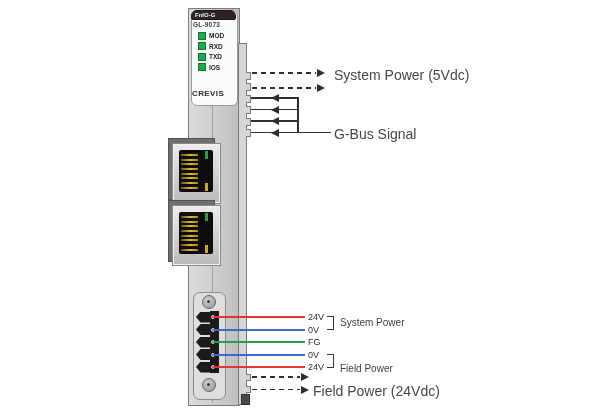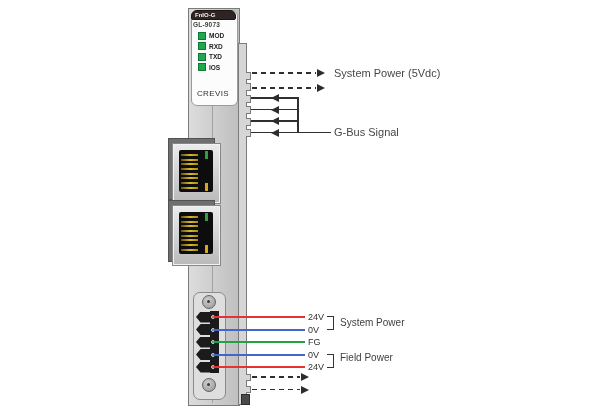--- a/index.html
+++ b/index.html
@@ -19,21 +19,21 @@
   
   .panel{left:191px;top:10px;width:45px;height:94px;background:#fcfcfc;
          border:1px solid #9a9a9a;border-radius:6px;}
   .panel-header{left:191px;top:10px;width:45px;height:10px;background:#2d2423;
          border:1px solid #1c1413;border-radius:6px 6px 2px 2px;box-sizing:border-box;
          color:#f3f3f3;font-size:6px;font-weight:bold;line-height:9px;padding-left:3px;}
   .model{left:193px;top:21px;font-size:6.5px;font-weight:bold;color:#3c3c3c;letter-spacing:0.2px;}
   .led-row{left:198px;height:7px;display:flex;align-items:center;gap:3px;}
   .led{width:6px;height:6px;border:1px solid #0d7a33;}
   .led-label{font-size:6.5px;font-weight:bold;color:#1c1c1c;}
-  .brand{left:192px;top:89px;width:42px;text-align:center;font-size:8px;font-weight:normal;
+  .brand{left:192px;top:89px;width:42px;text-align:left;font-size:8px;font-weight:bold;
          color:#2e2e2e;letter-spacing:0.4px;}
 
   
   .rj-backing{left:168px;width:45px;height:60px;background:#6f6f6f;border:1px solid #525252;}
   .rj-jack{left:172px;width:47px;height:59px;background:linear-gradient(180deg,#ececec,#b9b9b9);
            border:1px solid #878787;box-shadow:inset 0 0 0 1px #f2f2f2;}
   .rj-socket{left:179px;width:34px;height:42px;background:#0d0d0d;border-radius:2px;}
   .pin{position:absolute;left:2px;width:17px;height:2px;
        background:linear-gradient(90deg,#6d520c,#d8b92e 55%,#a8860e);}
   .pin:nth-child(1){top:4px}.pin:nth-child(2){top:9px}.pin:nth-child(3){top:13px}
@@ -59,21 +59,21 @@
   .wire-label{left:308px;font-size:9px;color:#303030;}
   .bracket{left:327px;width:6px;height:12px;border-top:1.5px solid #333;
            border-right:1.5px solid #333;border-bottom:1.5px solid #333;}
   .group-label{left:340px;font-size:10px;color:#3f3f3f;}
 
   
   .dash{height:1.5px;background:repeating-linear-gradient(90deg,#2f2f2f 0,#2f2f2f 5px,transparent 5px,transparent 9px);}
   .solid{height:1.5px;background:#2f2f2f;}
   .arrow-r{width:0;height:0;border-left:8px solid #2c2c2c;border-top:4px solid transparent;border-bottom:4px solid transparent;}
   .arrow-l{width:0;height:0;border-right:8px solid #2c2c2c;border-top:4px solid transparent;border-bottom:4px solid transparent;}
-  .ann-label{font-size:11px;color:#474747;white-space:nowrap;}
+  .ann-label{font-size:14px;color:#474747;white-space:nowrap;}
 </style>
 </head>
 <body>
 
 <div class="stage">
 
   <div class="abs body"></div>
   <div class="abs rail"></div>
   <div class="abs divider"></div>
 
@@ -173,21 +173,21 @@
 
   <div class="abs wire-label" style="top:312px">24V</div>
   <div class="abs wire-label" style="top:324.5px">0V</div>
   <div class="abs wire-label" style="top:337px">FG</div>
   <div class="abs wire-label" style="top:349.5px">0V</div>
   <div class="abs wire-label" style="top:362px">24V</div>
 
   <div class="abs bracket" style="top:316px"></div>
   <div class="abs group-label" style="top:316.5px">System Power</div>
   <div class="abs bracket" style="top:353.5px"></div>
-  <div class="abs group-label" style="top:352px">Field Power</div>
+  <div class="abs group-label" style="top:363px">Field Power</div>
 
   <div class="abs dash" style="left:252px;top:72px;width:64px"></div>
   <div class="abs arrow-r" style="left:317px;top:68.5px"></div>
   <div class="abs ann-label" style="left:334px;top:66.5px">System Power (5Vdc)</div>
 
   <div class="abs dash" style="left:252px;top:87px;width:64px"></div>
   <div class="abs arrow-r" style="left:317px;top:83.5px"></div>
 
   <div class="abs solid" style="left:251px;top:97.2px;width:47px"></div>
   <div class="abs solid" style="left:251px;top:108.7px;width:47px"></div>
@@ -199,14 +199,15 @@
   <div class="abs arrow-l" style="left:271px;top:128.5px"></div>
   <div class="abs" style="left:297px;top:97.2px;width:1.5px;height:36px;background:#2f2f2f"></div>
   <div class="abs solid" style="left:297px;top:131.7px;width:34px"></div>
   <div class="abs ann-label" style="left:334px;top:126px">G-Bus Signal</div>
 
   <div class="abs dash" style="left:252px;top:376.2px;width:48px"></div>
   <div class="abs arrow-r" style="left:301px;top:373px"></div>
 
   <div class="abs dash" style="left:252px;top:388.7px;width:48px"></div>
   <div class="abs arrow-r" style="left:301px;top:385.5px"></div>
+  <div class="abs ann-label" style="left:313px;top:383px">Field Power (24Vdc)</div>
 
 </div>
 
 </body></html>

